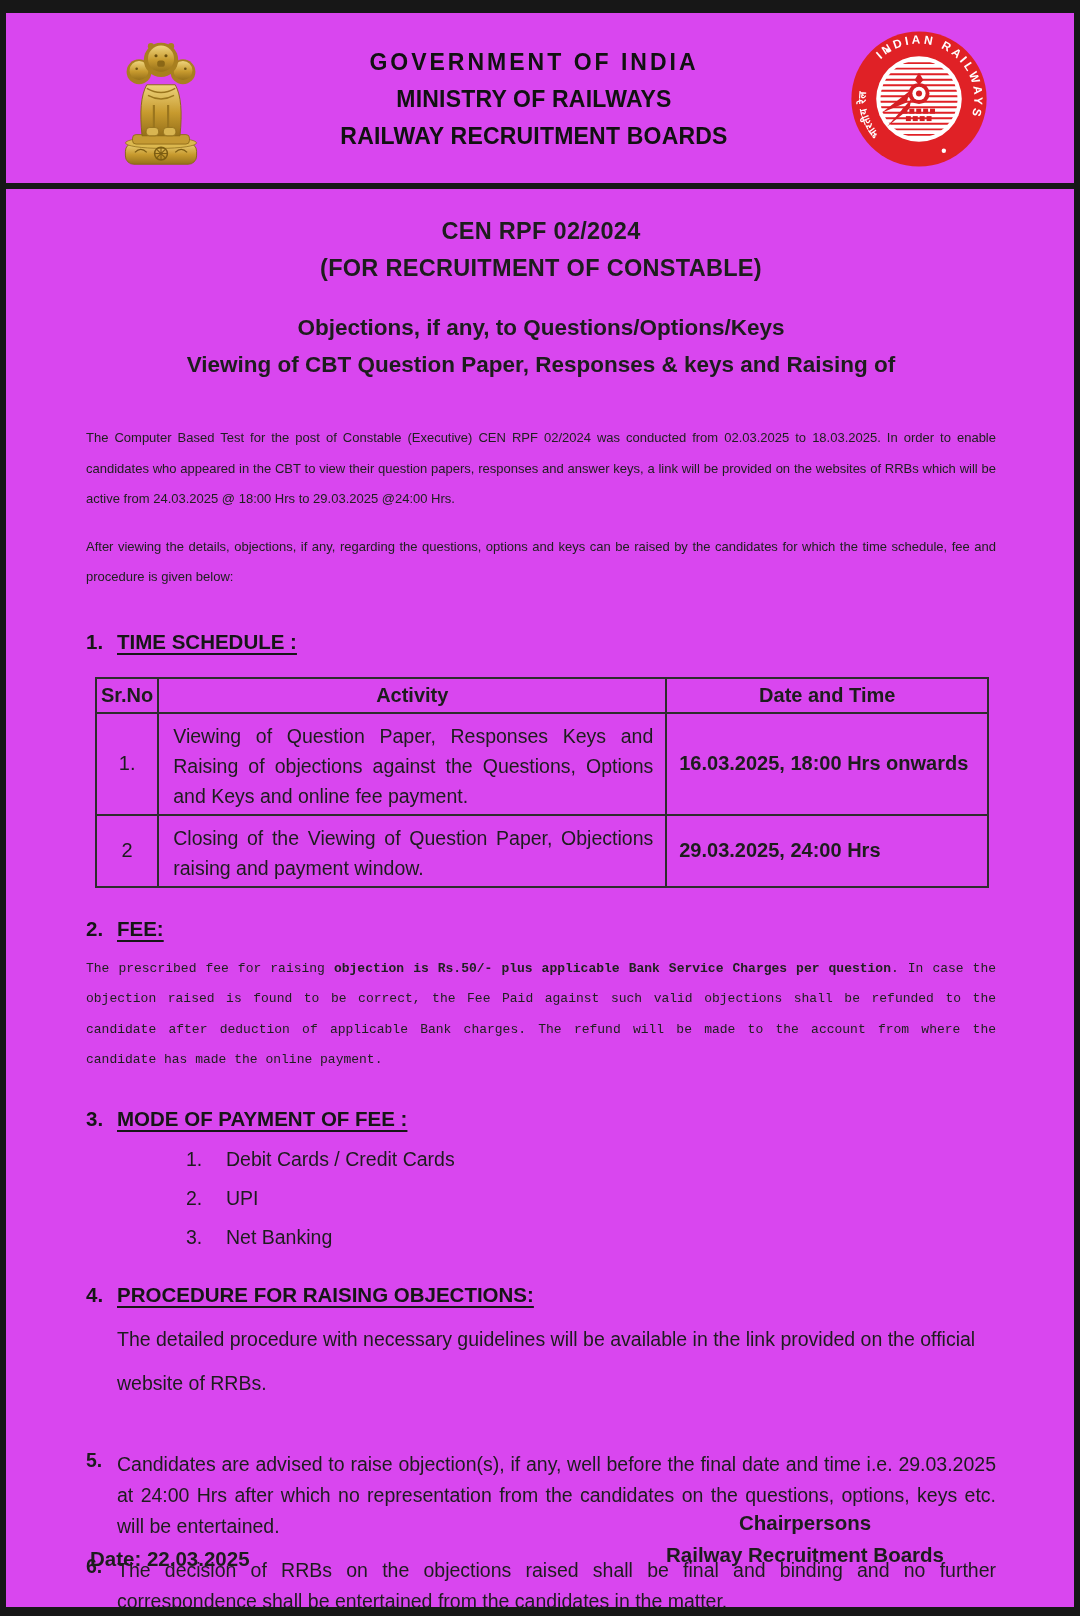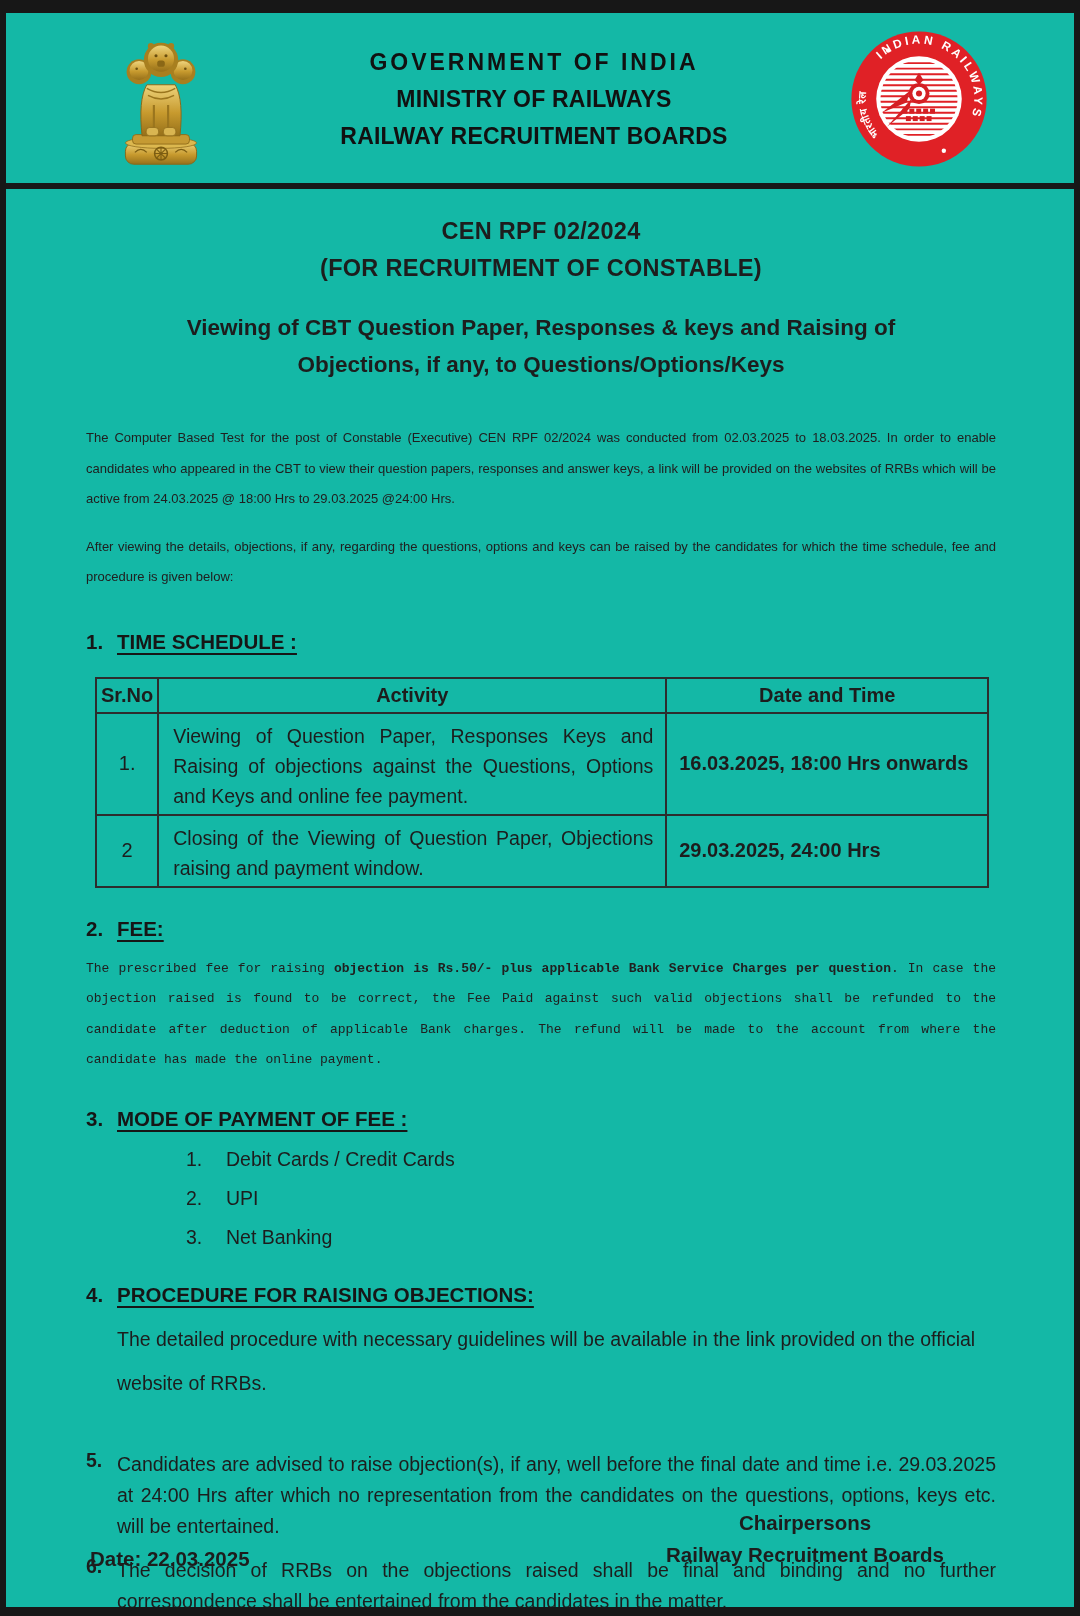--- a/index.html
+++ b/index.html
@@ -3,21 +3,21 @@
 <meta charset="utf-8">
 <style>
   html,body { margin:0; padding:0; background:#ffffff; }
   .page {
     position:relative;
     width:1080px; height:1616px;
     box-sizing:border-box;
     border:6px solid #171717;
     border-top-width:13px;
     border-bottom-width:9px;
-    background:#14b8a6;
+    background:#d946ef;
     font-family:"Liberation Sans","DejaVu Sans",sans-serif;
     color:#1d1d1d;
     overflow:hidden;
   }
   
   .header { height:160px; display:flex; align-items:center; padding:6px 84px 0 96px; }
   .emblem-wrap { width:118px; flex:0 0 auto; display:flex; justify-content:center; }
   .header-center { flex:1; text-align:center; font-weight:bold; font-size:23px; line-height:37px; color:#111; }
   .h-line1 { letter-spacing:3px; }
   .h-line2 { letter-spacing:0.2px; }
@@ -190,22 +190,22 @@
   <div class="header-rule"></div>
 
   <div class="content">
 
     <div class="title-block">
       <div class="title-line">CEN RPF 02/2024</div>
       <div class="title-line">(FOR RECRUITMENT OF CONSTABLE)</div>
     </div>
 
     <div class="subtitle-block">
+      <div class="subtitle-line">Objections, if any, to Questions/Options/Keys</div>
       <div class="subtitle-line">Viewing of CBT Question Paper, Responses &amp; keys and Raising of</div>
-      <div class="subtitle-line">Objections, if any, to Questions/Options/Keys</div>
     </div>
 
     <p class="para para-intro">The Computer Based Test for the post of Constable (Executive) CEN RPF 02/2024 was conducted from 02.03.2025 to 18.03.2025. In order to enable candidates who appeared in the CBT to view their question papers, responses and answer keys, a link will be provided on the websites of RRBs which will be active from 24.03.2025 @ 18:00 Hrs to 29.03.2025 @24:00 Hrs.</p>
     <p class="para para-second">After viewing the details, objections, if any, regarding the questions, options and keys can be raised by the candidates for which the time schedule, fee and procedure is given below:</p>
 
     <div class="sec-heading sh-1">
       <span class="sec-num">1.</span>
       <span class="sec-title">TIME SCHEDULE :</span>
     </div>
 

